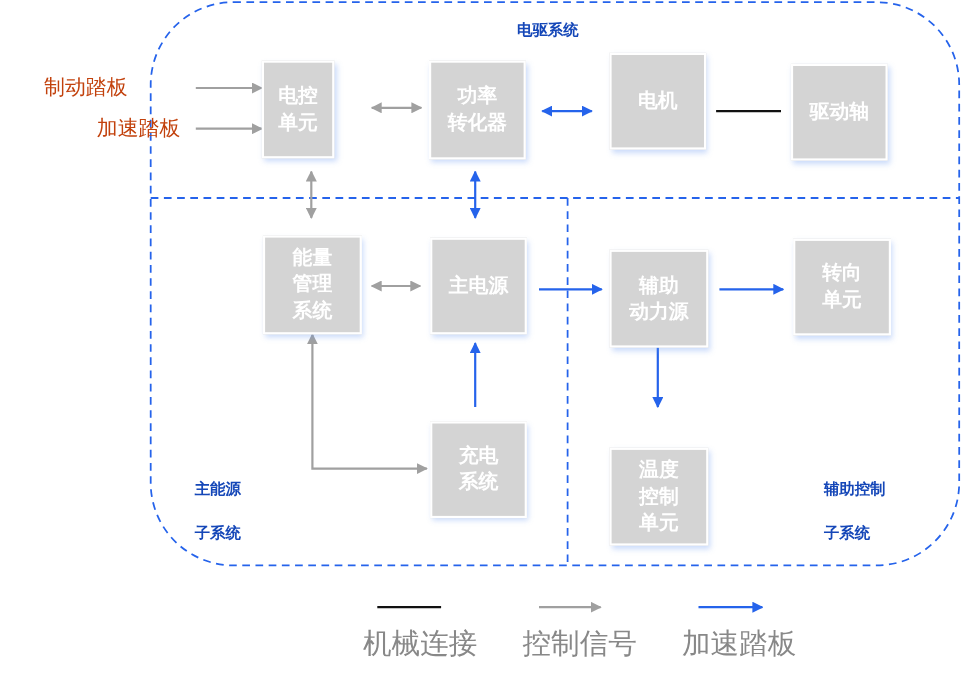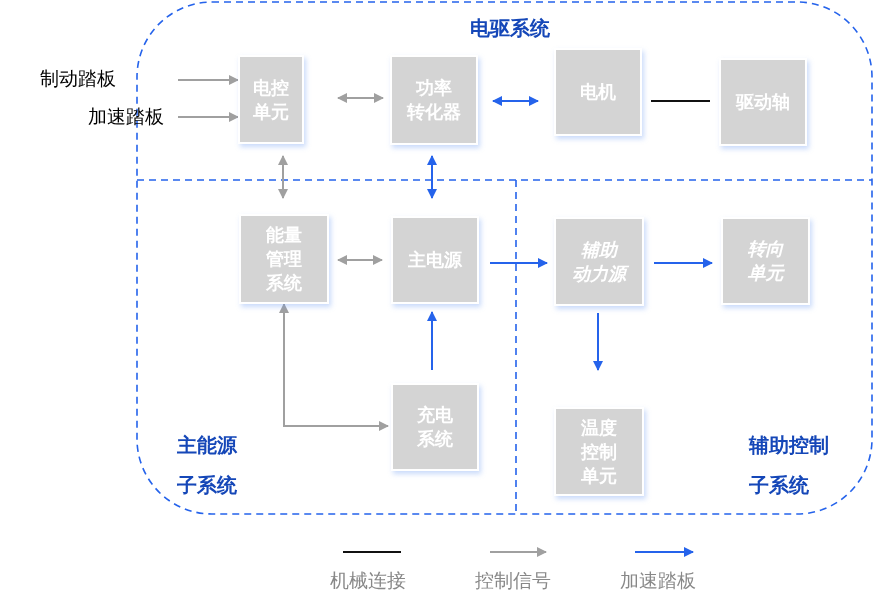--- a/index.html
+++ b/index.html
@@ -5,23 +5,23 @@
   html, body { margin: 0; padding: 0; background: #ffffff; }
   body { width: 876px; height: 612px; position: relative; overflow: hidden;
          font-family: "DejaVu Sans", sans-serif; }
   svg { position: absolute; left: 0; top: 0; }
   .box { position: absolute; background: #d4d4d4; border: 2px solid #ffffff;
          box-shadow: 2px 3px 5px rgba(100,150,240,0.35);
          display: flex; align-items: center; justify-content: center;
          color: #ffffff; font-weight: bold; font-size: 18px; line-height: 24px;
          text-align: center; white-space: pre-line; box-sizing: border-box; }
   .label { position: absolute; font-size: 18px; white-space: pre-line; }
-  .side-label { color: #000000; font-size: 19px; }
-  .sys-title { color: #1547b8; font-weight: bold; font-size: 20px; line-height: 40px; }
-  .legend-text { color: #888888; font-size: 19px; }
+  .side-label { color: #c2410c; font-size: 19px; }
+  .sys-title { color: #1547b8; font-weight: bold; font-size: 14px; line-height: 40px; }
+  .legend-text { color: #888888; font-size: 26px; }
 </style>
 </head>
 <body>
 
 <svg width="876" height="612">
   <defs>
     <marker id="ag" markerWidth="10" markerHeight="10" refX="9" refY="5" orient="auto" markerUnits="userSpaceOnUse">
       <path d="M0,0 L10,5 L0,10 z" fill="#a0a0a0"></path>
     </marker>
     <marker id="agr" markerWidth="10" markerHeight="10" refX="1" refY="5" orient="auto" markerUnits="userSpaceOnUse">
@@ -80,23 +80,23 @@
 单元</div>
 <div class="box" style="left:390px;top:55px;width:88px;height:90px;">功率
 转化器</div>
 <div class="box" style="left:554px;top:48px;width:88px;height:88px;">电机</div>
 <div class="box" style="left:719px;top:58px;width:88px;height:88px;">驱动轴</div>
 
 <div class="box" style="left:239px;top:214px;width:90px;height:90px;">能量
 管理
 系统</div>
 <div class="box" style="left:391px;top:216px;width:88px;height:88px;">主电源</div>
-<div class="box" style="left:554px;top:217px;width:90px;height:89px;font-style:italic;">辅助
+<div class="box" style="left:554px;top:227px;width:90px;height:89px;">辅助
 动力源</div>
-<div class="box" style="left:721px;top:217px;width:89px;height:88px;font-style:italic;">转向
+<div class="box" style="left:721px;top:217px;width:89px;height:88px;">转向
 单元</div>
 
 <div class="box" style="left:391px;top:383px;width:88px;height:88px;">充电
 系统</div>
 <div class="box" style="left:554px;top:407px;width:90px;height:89px;">温度
 控制
 单元</div>
 
 <div class="label sys-title" style="left:177px;top:425px;">主能源
 子系统</div>

